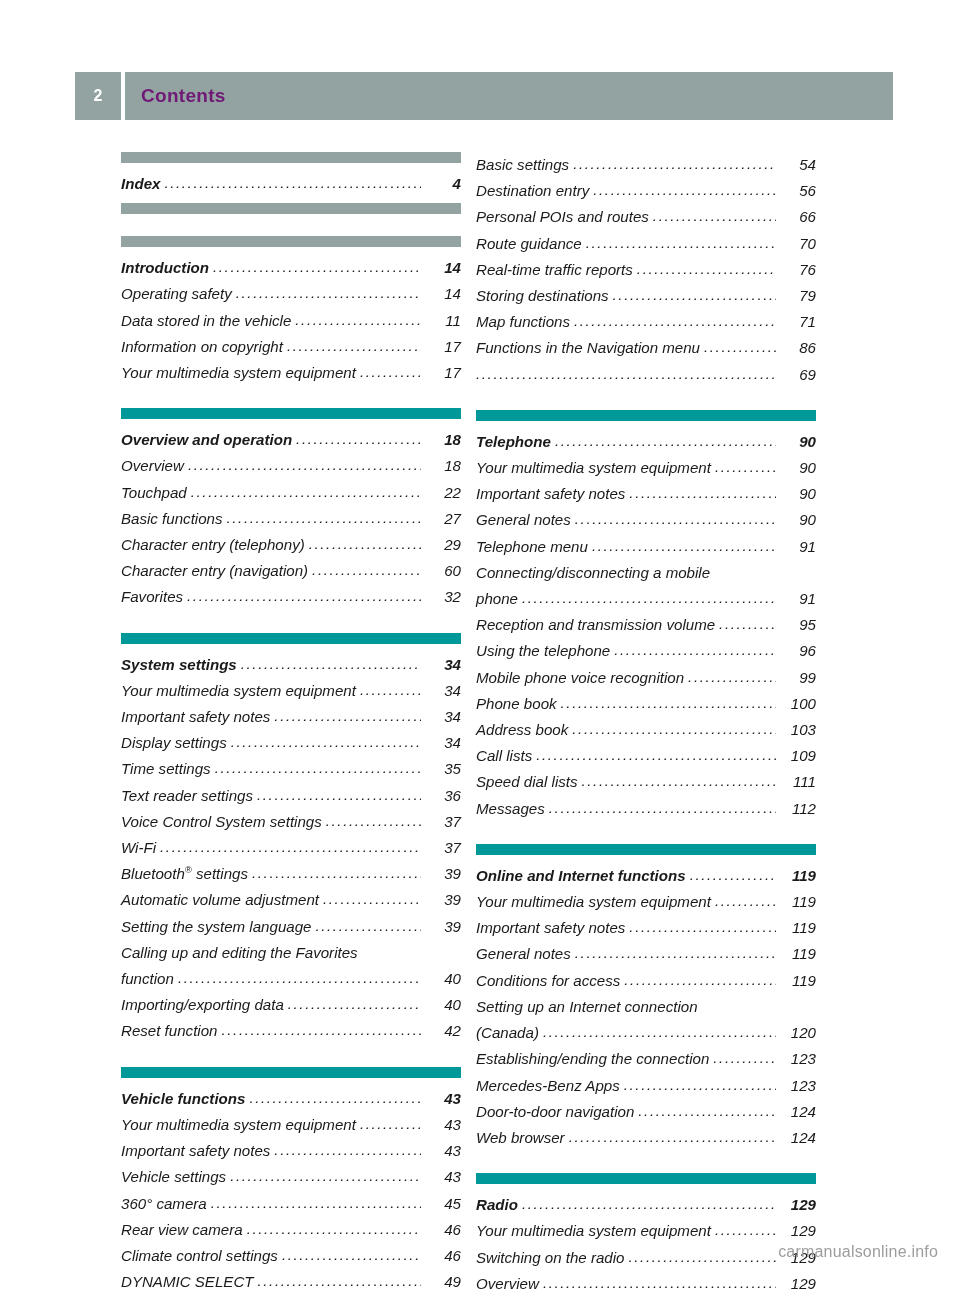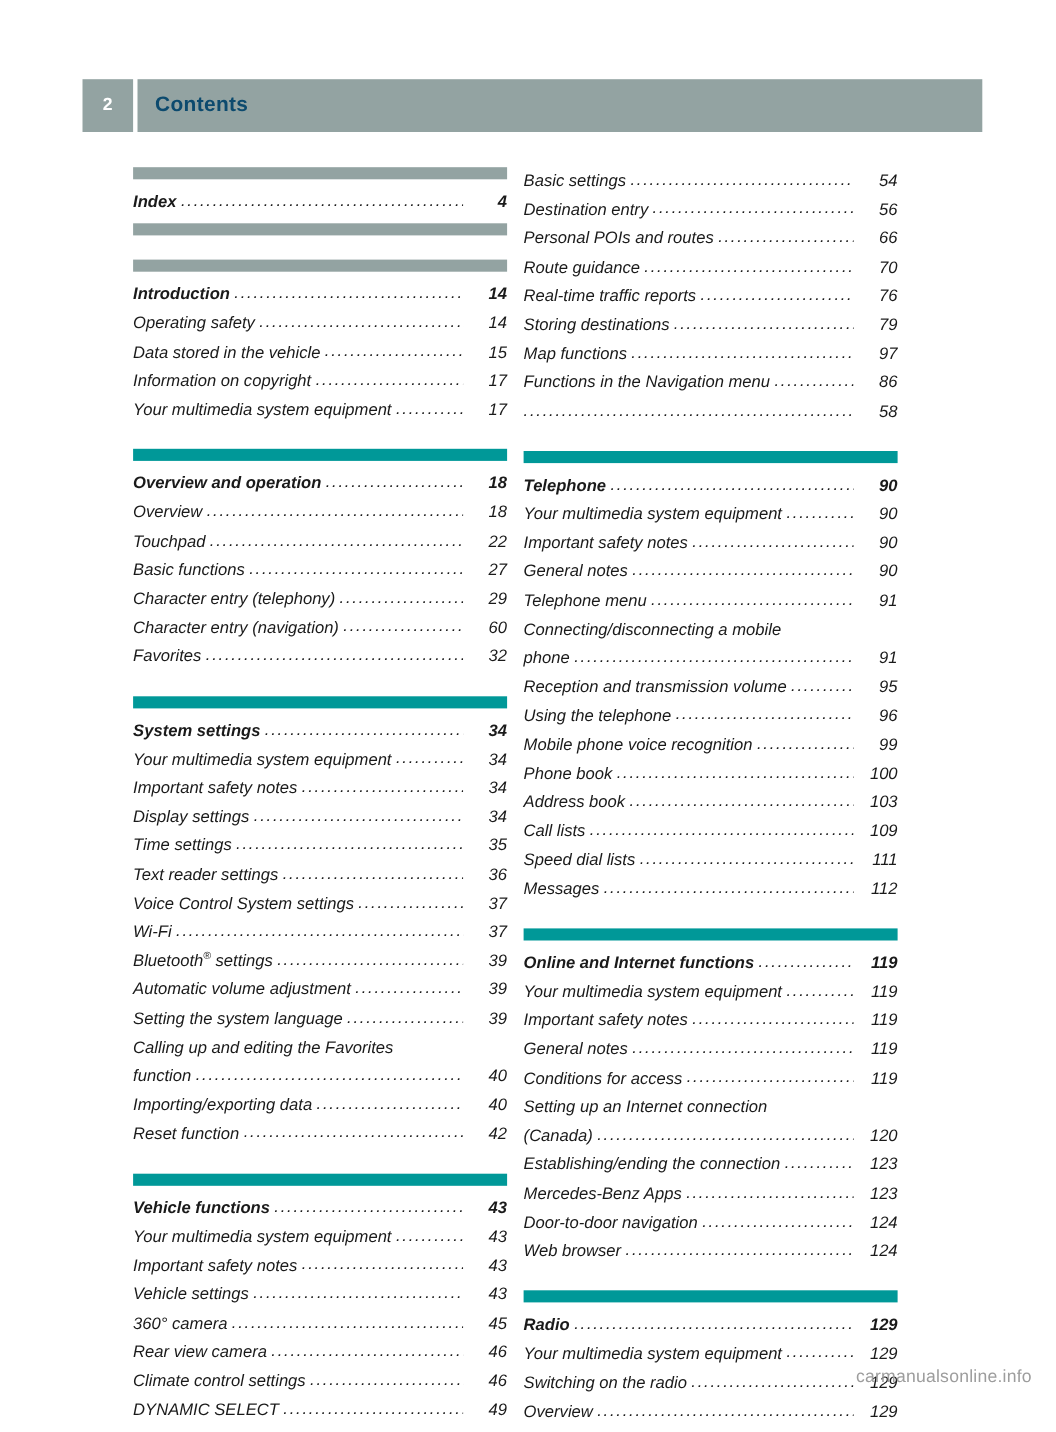--- a/index.html
+++ b/index.html
@@ -42,21 +42,21 @@
   }
   .header-title-box {
     flex: 1;
     background: #93a3a2;
     margin-left: 4px;
     display: flex;
     align-items: center;
     padding-left: 16px;
   }
   .header-title-box .title {
-    color: #0c4a6e;
+    color: #701a75;
     font-size: 19px;
     font-weight: bold;
     letter-spacing: 0.3px;
   }
 
   
   .columns {
     position: absolute;
     left: 0;
     top: 152px;
@@ -168,21 +168,21 @@
           <span class="page">14</span>
         </div>
         <div class="entry">
           <span class="label">Operating safety</span>
           <span class="dots">.........................................................................................</span>
           <span class="page">14</span>
         </div>
         <div class="entry">
           <span class="label">Data stored in the vehicle</span>
           <span class="dots">.........................................................................................</span>
-          <span class="page">15</span>
+          <span class="page">11</span>
         </div>
         <div class="entry">
           <span class="label">Information on copyright</span>
           <span class="dots">.........................................................................................</span>
           <span class="page">17</span>
         </div>
         <div class="entry">
           <span class="label">Your multimedia system equipment</span>
           <span class="dots">.........................................................................................</span>
           <span class="page">17</span>
@@ -382,30 +382,30 @@
           <span class="page">76</span>
         </div>
         <div class="entry">
           <span class="label">Storing destinations</span>
           <span class="dots">.........................................................................................</span>
           <span class="page">79</span>
         </div>
         <div class="entry">
           <span class="label">Map functions</span>
           <span class="dots">.........................................................................................</span>
-          <span class="page">97</span>
+          <span class="page">71</span>
         </div>
         <div class="entry">
           <span class="label">Functions in the Navigation menu</span>
           <span class="dots">.........................................................................................</span>
           <span class="page">86</span>
         </div>
         <div class="entry">
           <span class="dots">.........................................................................................</span>
-          <span class="page">58</span>
+          <span class="page">69</span>
         </div>
       </div>
       <div class="section-gap"></div>
       <div class="section">
         <div class="rule teal"></div>
         <div class="rule-spacer-top"></div>
         <div class="entry head">
           <span class="label">Telephone</span>
           <span class="dots">.........................................................................................</span>
           <span class="page">90</span>

